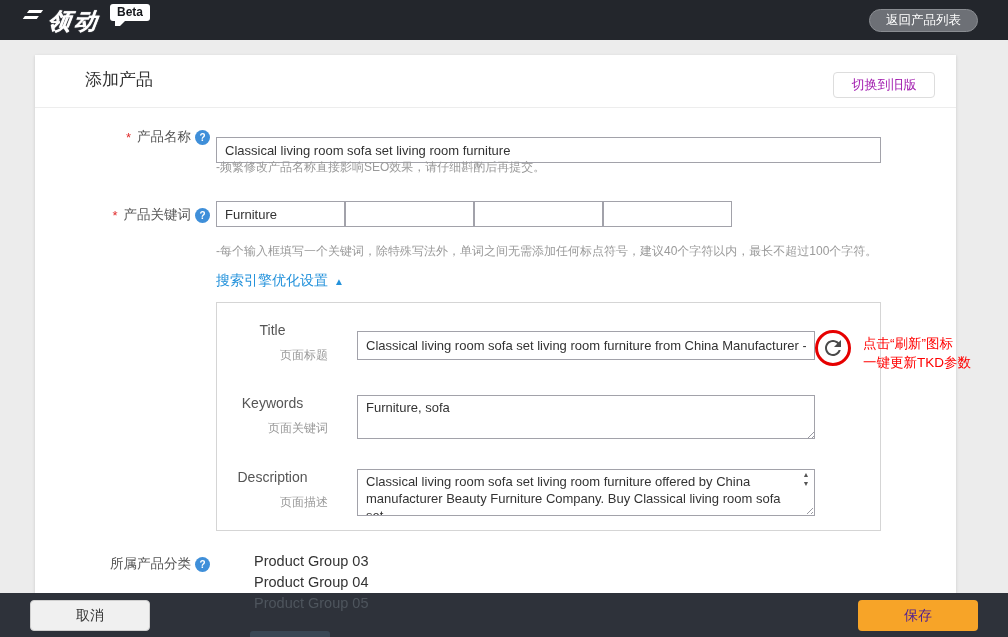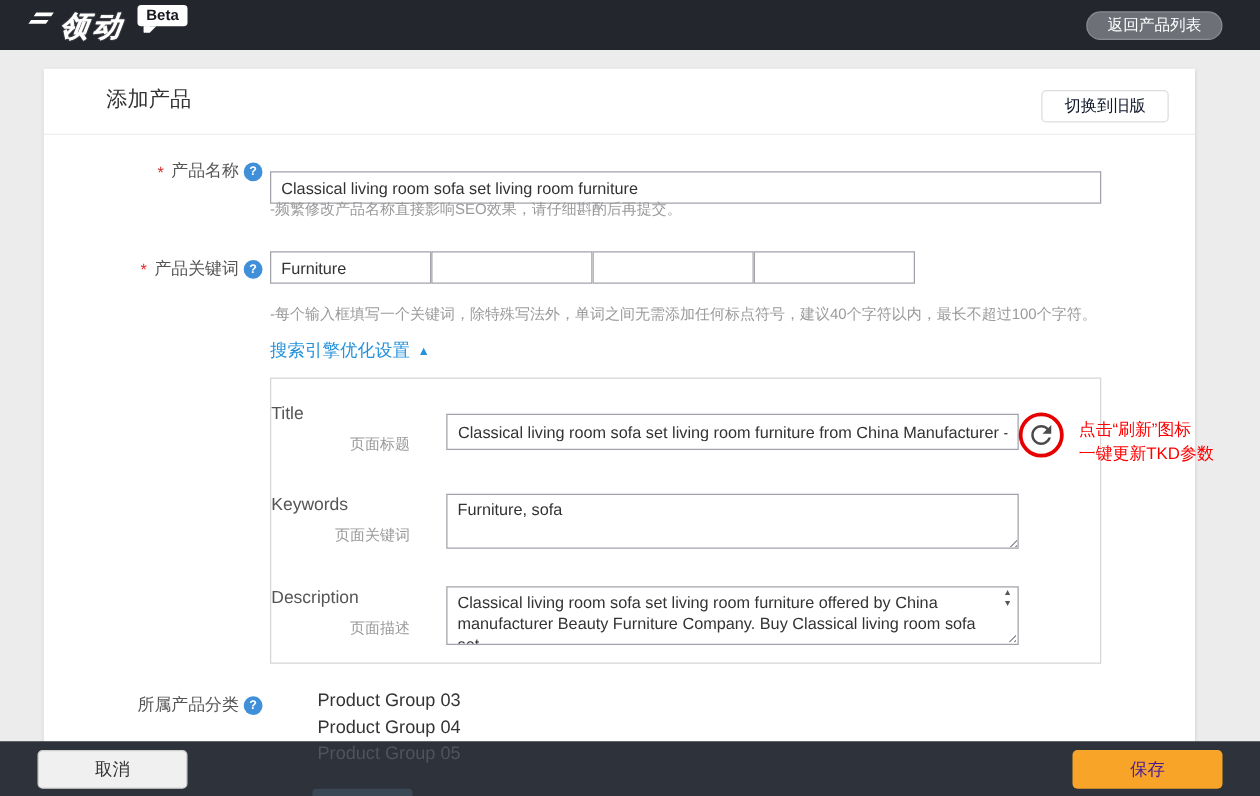--- a/index.html
+++ b/index.html
@@ -13,21 +13,21 @@
   .logo-text { color:#fff; font-weight:bold; font-style:italic; font-size:23px; letter-spacing:3px; transform:skewX(-8deg); text-shadow:0 0 1px #fff; }
   .logo-slash { display:inline-block; width:14px; height:3px; background:#fff; transform:skewX(-35deg); margin:4px 6px 0 0; box-shadow:0 6px 0 #fff; }
   .beta-badge { position:relative; margin:-2px 0 0 10px; background:#fff; color:#16181c; font-size:12px; font-weight:bold; padding:1px 7px 2px; border-radius:3px; }
   .beta-badge::after { content:""; position:absolute; left:5px; bottom:-5px; border:5px solid transparent; border-top-color:#fff; border-left-color:#fff; border-bottom-width:0; }
   .back-btn { position:absolute; right:30px; top:9px; height:23px; padding:0 16px; background:#6d7076; color:#fff; font-size:12.5px; border:1px solid #8a8d92; border-radius:12px; cursor:pointer; font-family:inherit; }
 
   
   .card { position:absolute; left:35px; top:55px; width:921px; height:582px; background:#fff; box-shadow:0 1px 3px rgba(0,0,0,.15); }
   .card-head-line { position:absolute; left:35px; top:107px; width:921px; height:1px; background:#ededed; }
   .page-title { position:absolute; left:85px; top:68px; font-size:17px; font-weight:normal; color:#333; }
-  .switch-btn { position:absolute; left:833px; top:72px; width:102px; height:26px; background:#fff; border:1px solid #ddd; border-radius:4px; color:#0f172a; font-size:13px; cursor:pointer; font-family:inherit; }
+  .switch-btn { position:absolute; left:833px; top:72px; width:102px; height:26px; background:#fff; border:1px solid #ddd; border-radius:4px; color:#a21caf; font-size:13px; cursor:pointer; font-family:inherit; }
 
   
   .row-label { position:absolute; text-align:right; font-size:13.5px; color:#555; display:flex; justify-content:flex-end; align-items:center; gap:4px; }
   .req { color:#e02b2b; font-size:13px; margin-right:2px; }
   .help-icon { display:inline-flex; align-items:center; justify-content:center; width:15px; height:15px; border-radius:50%; background:#3f8fd9; color:#fff; font-size:10px; font-weight:bold; cursor:pointer; }
 
   input.txt { border:1px solid #a2a2aa; font-size:13px; color:#333; padding:0 8px; font-family:inherit; background:#fff; }
   textarea.txt { border:1px solid #a2a2aa; font-size:13px; color:#333; padding:3px 8px; font-family:inherit; resize:none; line-height:17px; overflow:hidden; background:#fff; }
   .hint { position:absolute; font-size:12px; color:#9a9a9a; }
 
@@ -41,21 +41,21 @@
   .kw-wrap { position:absolute; left:216px; top:201px; width:665px; display:flex; gap:0; }
   .kw-wrap input { width:129px; height:26px; }
   .kw-hint { left:216px; top:243px; }
 
   
   .seo-toggle { position:absolute; left:216px; top:272px; font-size:14px; color:#2492db; cursor:pointer; display:flex; align-items:center; gap:6px; }
   .seo-toggle .arrow { font-size:10px; }
 
   
   .seo-panel { position:absolute; left:216px; top:302px; width:665px; height:229px; border:1px solid #d5d5d5; background:#fff; }
-  .seo-label-en { position:absolute; width:111px; text-align:left; font-size:14px; color:#555; }
+  .seo-label-en { position:absolute; width:111px; text-align:center; font-size:14px; color:#555; }
   .seo-label-cn { position:absolute; width:111px; text-align:right; font-size:12px; color:#999; }
   .seo-title-input { position:absolute; left:140px; top:28px; width:458px; height:29px; }
   .refresh-wrap { position:absolute; left:598px; top:27px; width:36px; height:36px; border:3px solid #e60000; border-radius:50%; display:flex; align-items:center; justify-content:center; }
   .refresh-btn { width:24px; height:24px; background:none; border:none; cursor:pointer; padding:0; }
   .annotation { position:absolute; left:646px; top:31px; width:170px; font-size:13.5px; line-height:19px; color:#f00; white-space:nowrap; }
   .seo-kw-ta { position:absolute; left:140px; top:92px; width:458px; height:44px; }
   .ta-resize { position:absolute; width:9px; height:9px; background:
       repeating-linear-gradient(135deg, transparent 0 2px, #9a9aa2 2px 3px, transparent 3px 5px, #9a9aa2 5px 6px, transparent 6px);
       clip-path:polygon(100% 0,100% 100%,0 100%); }
   .desc-wrap { position:absolute; left:140px; top:166px; width:458px; height:47px; }

